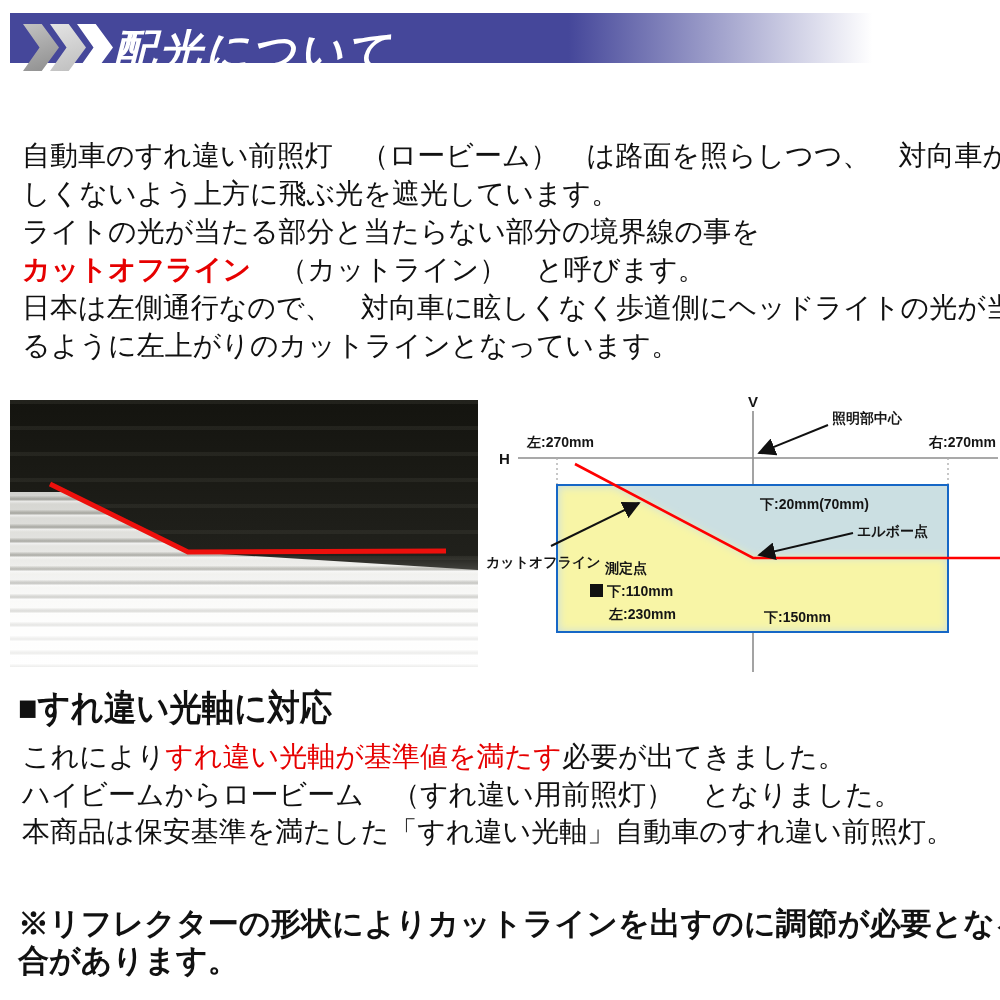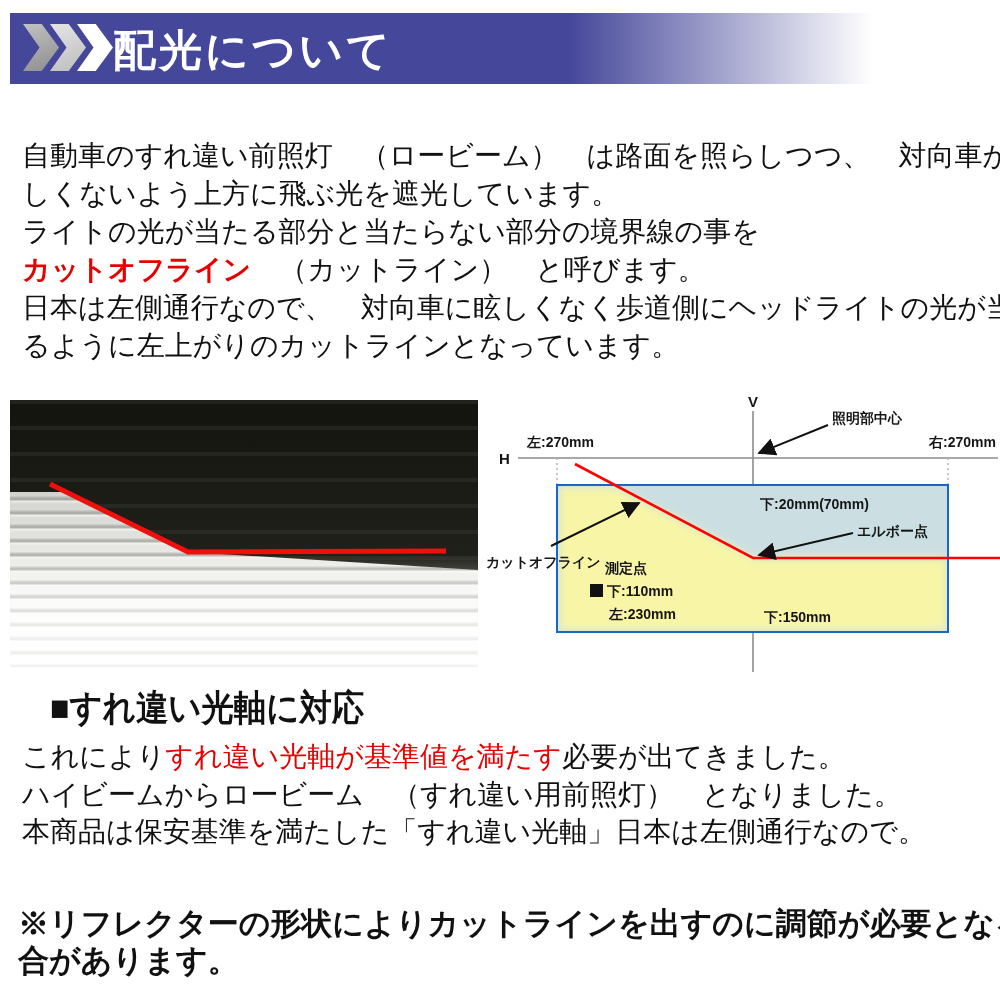--- a/index.html
+++ b/index.html
@@ -1,37 +1,37 @@
 <!DOCTYPE html>
 <html><head>
 <meta charset="utf-8">
 <style>
   html,body{margin:0;padding:0;background:#fff;}
   #page{position:relative;width:1000px;height:1000px;background:#fff;overflow:hidden;
         font-family:"Liberation Sans",sans-serif;color:#111;}
 
   
-  .banner{position:absolute;left:10px;top:13px;width:980px;height:71px;
-          background:linear-gradient(to right,#45479a 0%,#45479a 57%,rgba(69,71,154,0) 88%);}
+  .banner{position:absolute;left:10px;top:13px;width:980px;height:50px;
+          background:linear-gradient(to right,#45479a 0%,#45479a 57%,rgba(69,71,154,0) 88%);font-style:italic;}
   .chev{position:absolute;top:11px;width:36px;height:47px;
         clip-path:polygon(0 0,52% 0,100% 50%,52% 100%,0 100%,46% 50%);}
   .chev1{left:13px;background:linear-gradient(160deg,#c2c2c2,#8d8d8d);}
   .chev2{left:40px;background:linear-gradient(160deg,#e4e4e4,#bdbdbd);}
   .chev3{left:67px;background:#ffffff;}
   .banner-title{position:absolute;left:103px;top:9px;font-size:43px;font-weight:bold;
                 color:#fff;letter-spacing:3px;white-space:nowrap;}
 
   
   .h-cutline{position:absolute;left:20px;top:87px;font-size:33px;font-weight:bold;white-space:nowrap;}
   .body-block{position:absolute;left:22px;white-space:nowrap;}
   .p-cutline{top:137px;font-size:28px;line-height:38px;}
   .p-axis{top:738px;font-size:28px;line-height:37.6px;}
   .red-bold{color:#e60000;font-weight:bold;}
   .red-plain{color:#e60000;}
-  .h-axis{position:absolute;left:18px;top:684px;font-size:36px;font-weight:bold;white-space:nowrap;margin-left:32px;}
+  .h-axis{position:absolute;left:18px;top:684px;font-size:36px;font-weight:bold;white-space:nowrap;}
   .h-axis .squeeze{display:inline-block;transform:scaleX(0.9);transform-origin:0 50%;}
   .note{position:absolute;left:18px;top:905px;font-size:31px;font-weight:bold;line-height:37px;white-space:nowrap;}
 
   
   .photo{position:absolute;left:10px;top:400px;width:468px;height:267px;overflow:hidden;
          background-image:
            repeating-linear-gradient(180deg,
              rgba(120,120,112,0.45) 0px,rgba(120,120,112,0.45) 2px,
              rgba(255,255,255,0.55) 3px,rgba(255,255,255,0) 6px,
              rgba(255,255,255,0) 12px,rgba(130,130,122,0.35) 13px,rgba(130,130,122,0.35) 14px),
@@ -126,21 +126,21 @@
     <text x="124" y="201">下:110mm</text>
     <text x="126" y="224">左:230mm</text>
     <text x="281" y="227">下:150mm</text>
   </svg>
 
   <div class="h-axis"><span class="squeeze"><span>■</span><span>すれ違い光軸に対応</span></span></div>
 
   <div class="body-block p-axis">
     <div><span>これにより</span><span class="red-plain">すれ違い光軸が基準値を満たす</span><span>必要が出てきました。</span></div>
     <div>ハイビームからロービーム　（すれ違い用前照灯）　となりました。</div>
-    <div>本商品は保安基準を満たした「すれ違い光軸」日本は左側通行なので。</div>
+    <div>本商品は保安基準を満たした「すれ違い光軸」自動車のすれ違い前照灯。</div>
   </div>
 
   <div class="note">
     <div>※リフレクターの形状によりカットラインを出すのに調節が必要となる場</div>
     <div>合があります。</div>
   </div>
 
 </div>
 
 </body></html>

